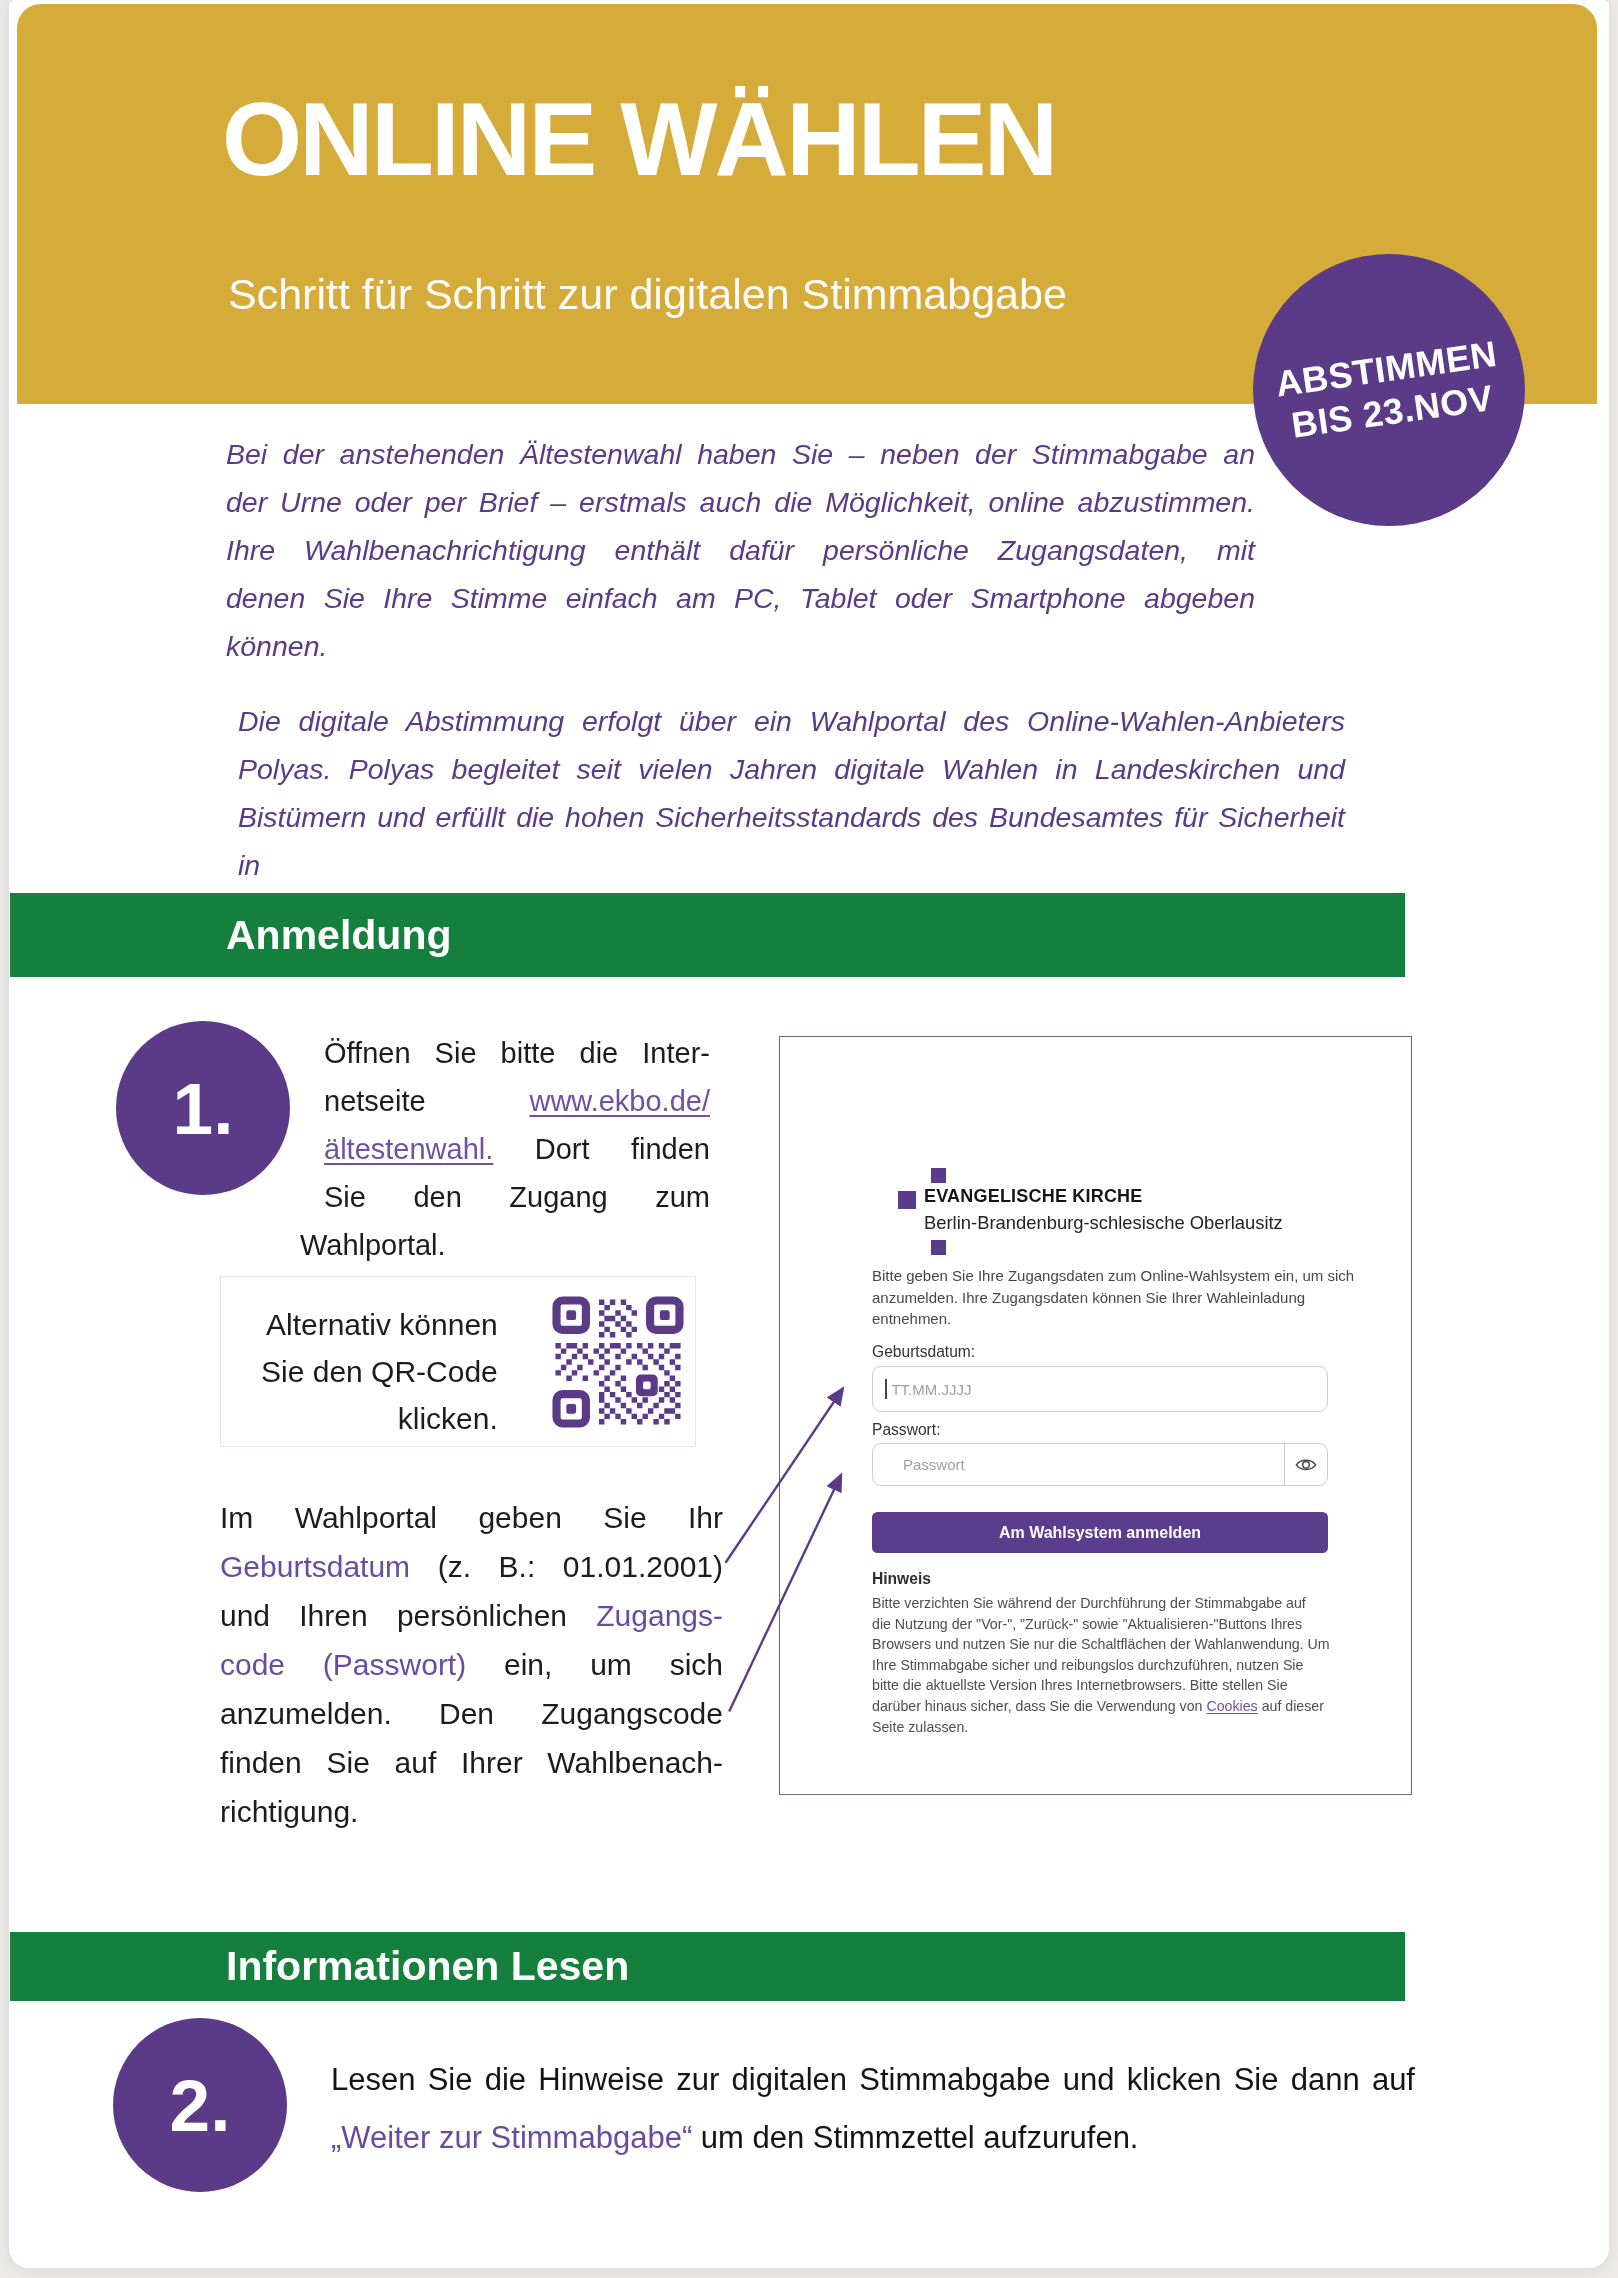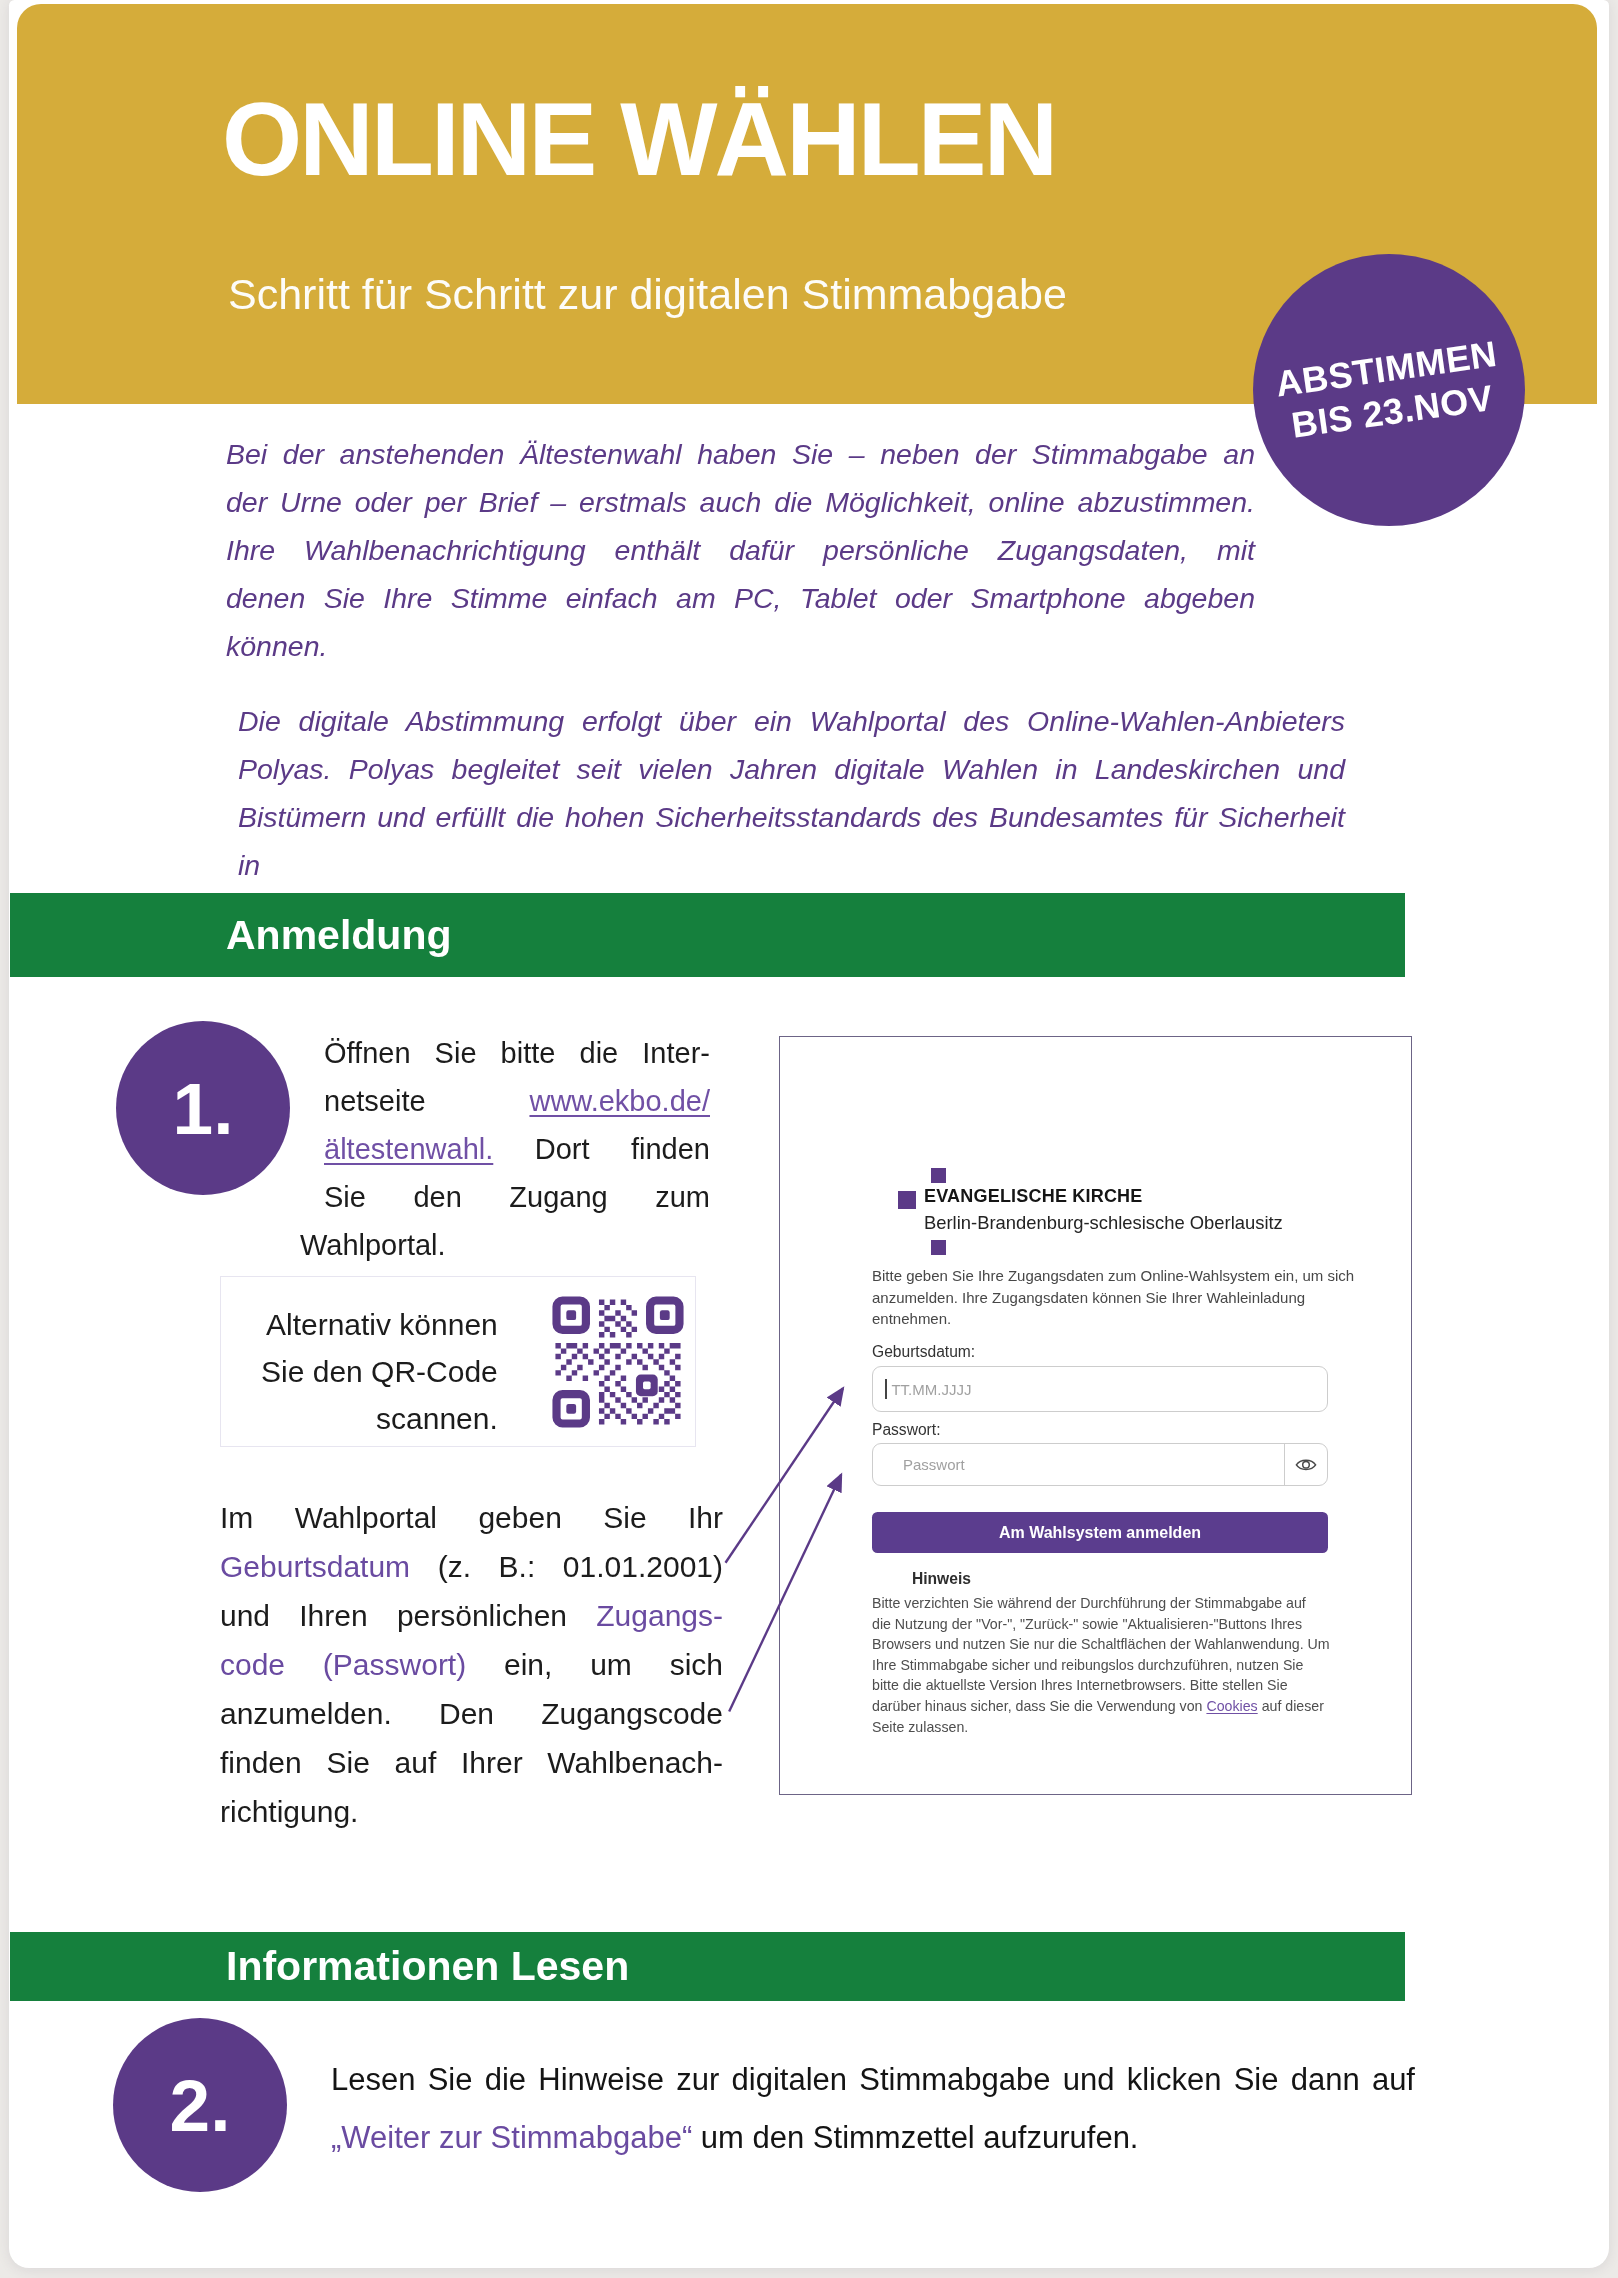--- a/index.html
+++ b/index.html
@@ -56,21 +56,21 @@
   .portal-intro{left:872px;top:1265px;font-size:15px;line-height:21.5px;color:#474747;white-space:nowrap;}
   .field-label{font-size:15.6px;color:#333333;}
   .fld{background:#ffffff;border:1.8px solid #cdcdcd;border-radius:9px;display:flex;align-items:center;}
   .placeholder{color:#a0a0a0;font-size:15px;}
   .caret{display:inline-block;width:1.8px;height:20px;background:#444;margin:0 4.6px 0 0;vertical-align:middle;}
   .eye-cell{margin-left:auto;width:43px;align-self:stretch;border-left:1.8px solid #cdcdcd;
             display:flex;align-items:center;justify-content:center;cursor:pointer;}
   .submit-btn{left:872px;top:1512px;width:456px;height:41px;background:#5b3d8e;border-radius:5.5px;
               display:flex;align-items:center;justify-content:center;color:#ffffff;
               font-weight:700;font-size:16px;cursor:pointer;}
-  .hint-title{left:872px;top:1570px;font-size:15.6px;font-weight:700;color:#2e2e2e;margin-left:40px;}
+  .hint-title{left:872px;top:1570px;font-size:15.6px;font-weight:700;color:#2e2e2e;}
   .hint-text{left:872px;top:1593px;font-size:14.2px;line-height:20.6px;color:#4e4e4e;white-space:nowrap;}
   .hint-text .plink{text-underline-offset:1.8px;}
   
   .step2-text{left:331px;top:2051px;width:1084px;font-size:31px;line-height:58px;color:#141414;}
 </style>
 </head>
 <body>
 
 <div class="canvas">
 
@@ -113,21 +113,21 @@
     <div class="ind jl"><span>netseite </span><span class="plink">www.ekbo.de/</span></div>
     <div class="ind jl"><span class="plink">ältestenwahl.</span><span> Dort finden</span></div>
     <div class="ind jl"><span>Sie den Zugang zum</span></div>
     <div><span>Wahlportal.</span></div>
   </div>
 
   <div class="abs qr-box">
     <div class="qr-text">
       <div>Alternativ können</div>
       <div>Sie den QR-Code</div>
-      <div>scannen.</div>
+      <div>klicken.</div>
     </div>
     <svg class="qr-svg" viewBox="0 0 25 25">
       <g fill="none" stroke="#5b3a87" stroke-width="1.5">
         <rect x="1.2" y="1.2" width="5.4" height="5.4" rx="1.1"></rect>
         <rect x="18.4" y="1.2" width="5.4" height="5.4" rx="1.1"></rect>
         <rect x="1.2" y="18.4" width="5.4" height="5.4" rx="1.1"></rect>
       </g>
       <g fill="#5b3a87">
         <rect x="3" y="3" width="1.8" height="1.8" rx="0.4"></rect>
         <rect x="20.2" y="3" width="1.8" height="1.8" rx="0.4"></rect>

